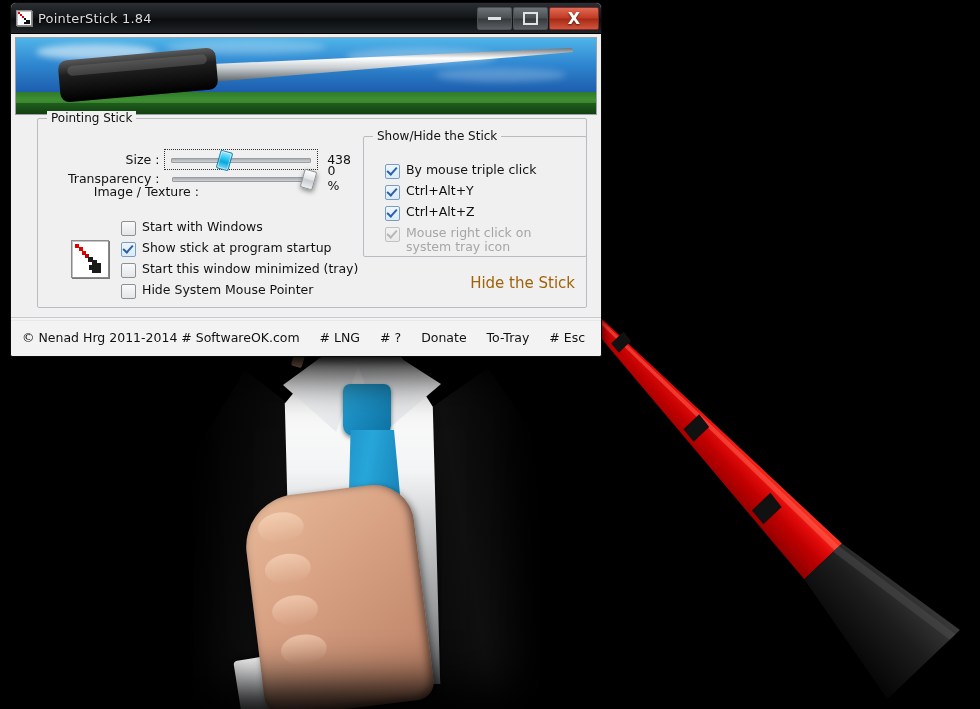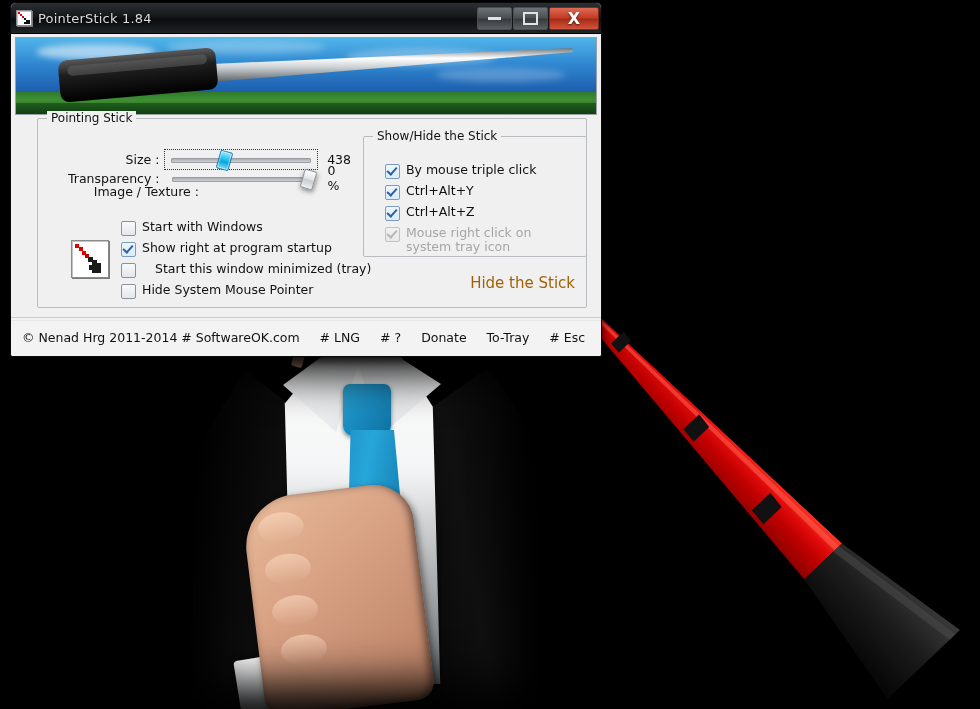--- a/index.html
+++ b/index.html
@@ -305,23 +305,23 @@
     <i style="left:18px;top:25px;width:12px;height:5px;background:#1a1a1a;"></i>
     <i style="left:21px;top:29px;width:9px;height:4px;background:#1a1a1a;"></i>
   </div>
 
   <div class="cbrow" style="left:110px;top:217px;">
     <span class="cb"></span>
     <span class="cbtext">Start with Windows</span>
   </div>
   <div class="cbrow" style="left:110px;top:238px;">
     <span class="cb checked"></span>
-    <span class="cbtext">Show right at program startup</span>
-  </div>
-  <div class="cbrow" style="left:110px;top:259px;gap:13px;">
+    <span class="cbtext">Show stick at program startup</span>
+  </div>
+  <div class="cbrow" style="left:110px;top:259px;">
     <span class="cb"></span>
     <span class="cbtext">Start this window minimized (tray)</span>
   </div>
   <div class="cbrow" style="left:110px;top:280px;">
     <span class="cb"></span>
     <span class="cbtext">Hide System Mouse Pointer</span>
   </div>
 
   <div class="group" id="grp-showhide">
     <span class="legend">Show/Hide the Stick</span>

